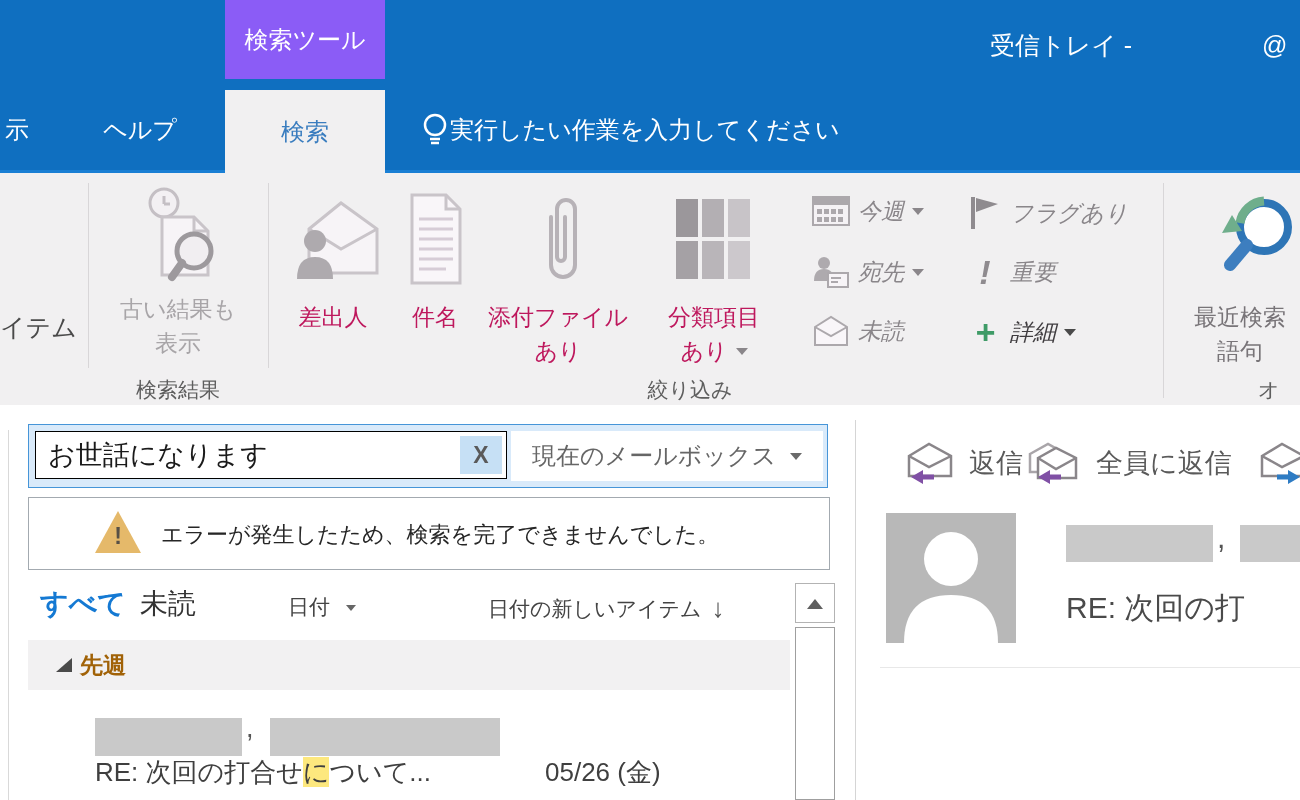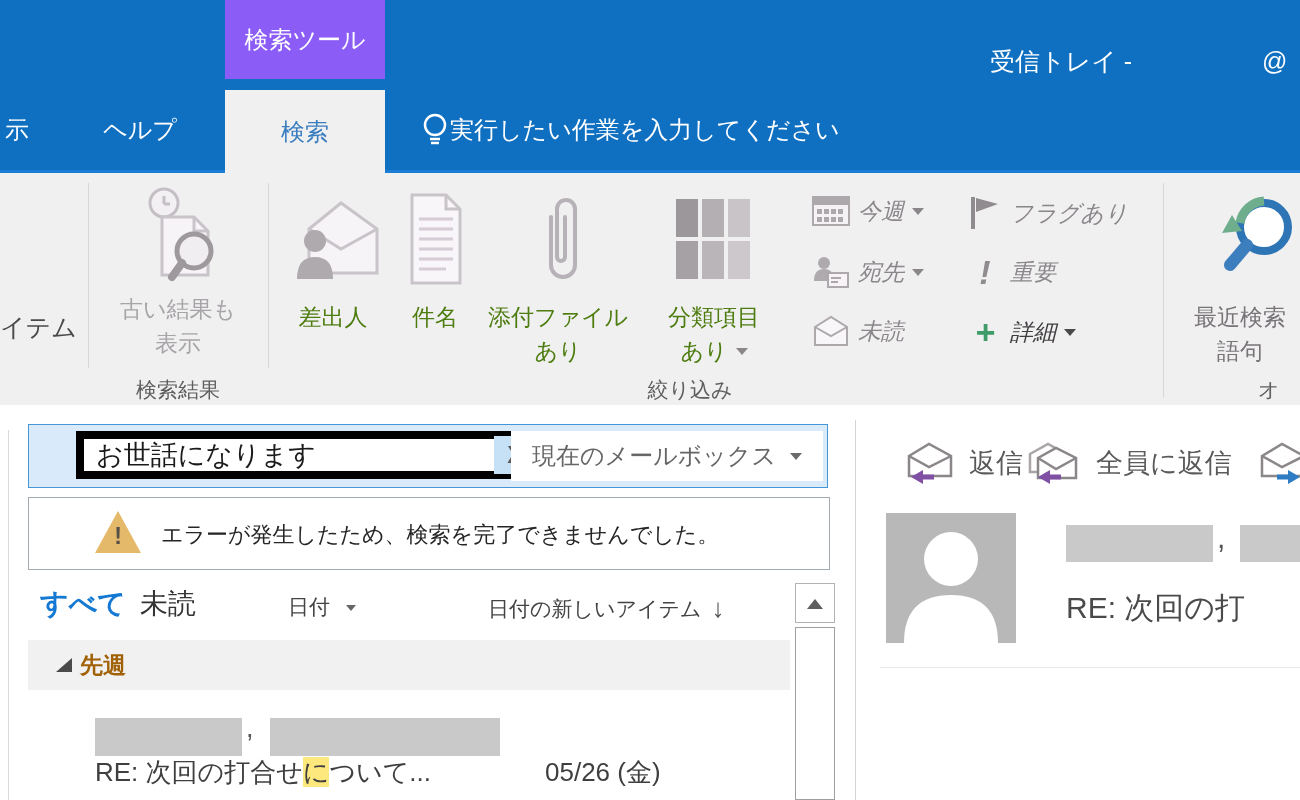--- a/index.html
+++ b/index.html
@@ -5,40 +5,40 @@
   html,body{margin:0;padding:0;background:#fff;}
   .app{position:relative;width:1300px;height:800px;overflow:hidden;
        font-family:"Liberation Sans",sans-serif;-webkit-font-smoothing:antialiased;}
   .abs{position:absolute;}
   .ctr{display:flex;align-items:center;justify-content:center;}
   .row{display:flex;align-items:center;}
 
   
   .titlebar{left:0;top:0;width:1300px;height:90px;background:#0f6fc0;}
   .ctxtab{left:225px;top:0;width:160px;height:79px;background:#8b5cf6;color:#fff;font-size:24px;}
-  .titletext{color:#fff;font-size:25px;top:0;height:90px;display:flex;align-items:center;margin-top:16px;}
+  .titletext{color:#fff;font-size:25px;top:0;height:90px;display:flex;align-items:center;}
   .tabrow{left:0;top:90px;width:1300px;height:80px;background:#0f6fc0;}
   .tab{color:#fff;font-size:24px;top:90px;height:80px;display:flex;align-items:center;justify-content:center;}
   .tab-active{left:225px;top:90px;width:160px;height:83px;background:#f1f0f1;color:#3a7dbf;font-size:24px;z-index:3;}
   .tellme{color:#fff;font-size:24px;}
 
   
   .ribbon{left:0;top:170px;width:1300px;height:235px;background:#f1f0f1;border-top:3px solid #1a7fd4;box-sizing:border-box;}
   .vsep{width:1px;background:#d8d6d8;}
-  .biglabel{font-size:23px;color:#4d7c0f;text-align:center;width:100%;line-height:32px;}
+  .biglabel{font-size:23px;color:#be185d;text-align:center;width:100%;line-height:32px;}
   .biglabel.disabled{color:#a8a5a8;}
   .grplabel{font-size:21px;color:#5e5e5e;text-align:center;}
   .smallbtn{display:flex;align-items:center;gap:8px;font-size:23px;color:#8a868a;font-style:italic;}
   .caret{width:0;height:0;border:6px solid transparent;border-top:7px solid #8a868a;margin-top:6px;}
   .caret.dk{border-top-color:#4a4a4a;}
 
   
   .content{left:0;top:405px;width:1300px;height:395px;background:#fff;}
   .searchbox{left:28px;top:19px;width:800px;height:64px;background:#d9eafa;border:1px solid #4695d8;box-sizing:border-box;}
-  .redinput{left:6px;top:6px;width:472px;height:48px;background:#fff;border:8px solid #000000;box-sizing:border-box;display:flex;align-items:center;margin-left:41px;}
+  .redinput{left:6px;top:6px;width:472px;height:48px;background:#fff;border:1px solid #000000;box-sizing:border-box;display:flex;align-items:center;}
   .query{font-size:27px;color:#1a1a1a;margin-left:12px;flex:1;white-space:nowrap;}
   .clearx{width:42px;height:38px;background:#c6e0f5;color:#5a5a5a;font-size:23px;font-weight:bold;margin-right:4px;}
   .scope{left:482px;top:6px;width:312px;height:50px;background:#fff;display:flex;align-items:center;justify-content:center;gap:14px;font-size:24px;color:#666;}
   .warn{left:28px;top:92px;width:802px;height:73px;background:#fff;border:1px solid #a3aab0;box-sizing:border-box;}
   .warntri{left:66px;top:13px;width:46px;height:42px;background:#e5b96a;
            clip-path:polygon(50% 0,100% 100%,0 100%);color:#575046;font-weight:bold;font-size:23px;
            display:flex;align-items:flex-end;justify-content:center;padding-bottom:3px;box-sizing:border-box;}
   .warnmsg{left:132px;top:0;height:73px;display:flex;align-items:center;font-size:22px;color:#262626;}
 
   .filter-all{left:40px;top:180px;font-size:28px;font-weight:bold;color:#1479d3;}

